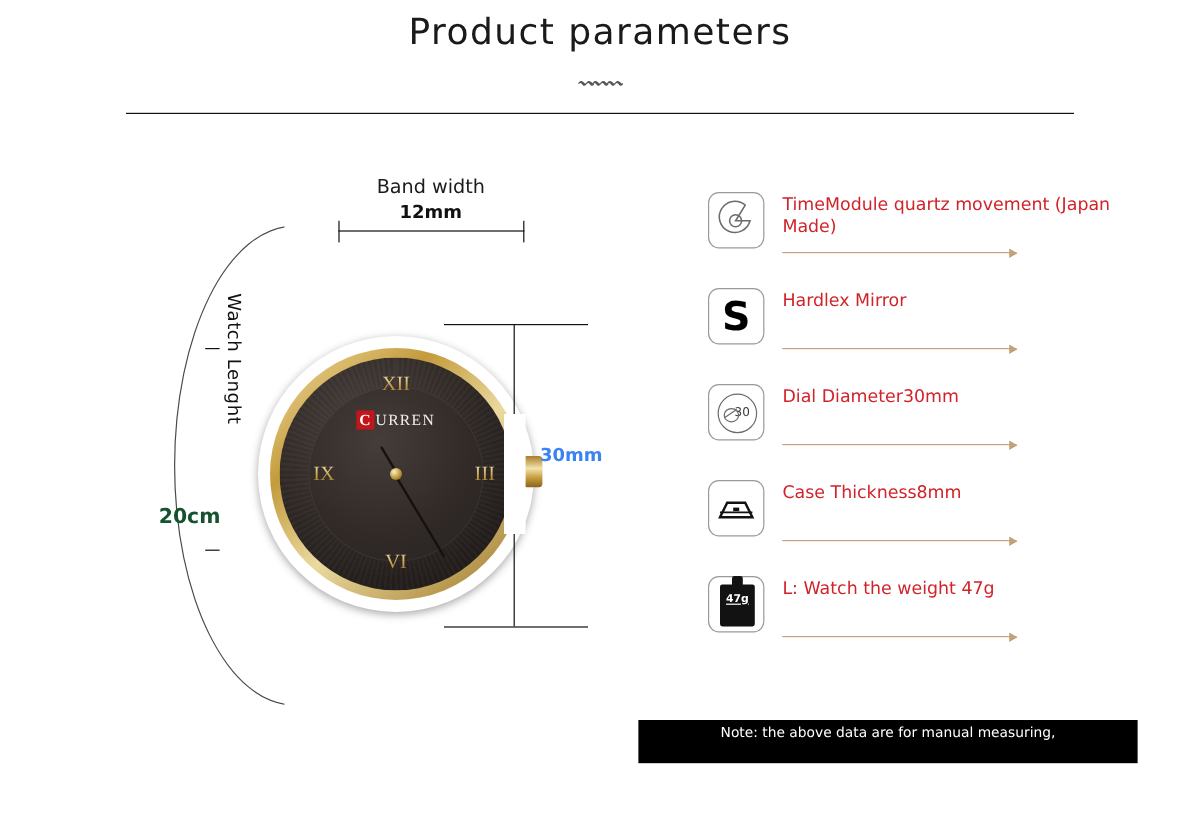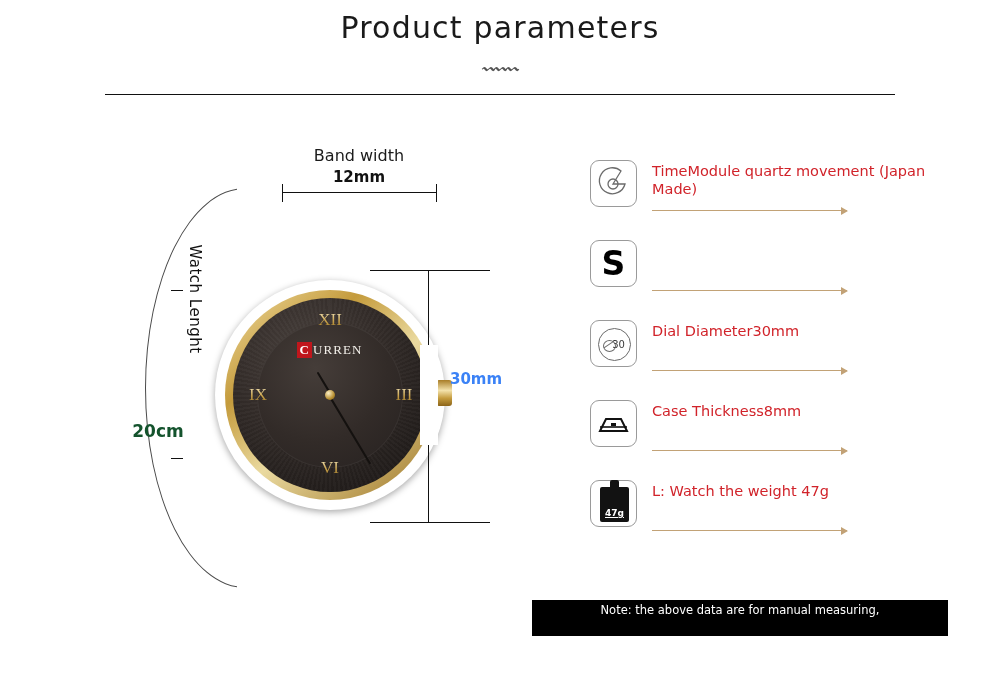--- a/index.html
+++ b/index.html
@@ -116,21 +116,21 @@
   }
   .num{
     position:absolute; width:34px; text-align:center; font-size:17px;
     font-family:"Liberation Serif", serif; font-weight:400;
     background:linear-gradient(180deg,#fdf3cf,#c9a24a 55%,#8e6a1f);
     -webkit-background-clip:text; background-clip:text; color:transparent;
   }
   .n12{ left:80px; top:12px; }
   .n3 { left:154px; top:87px; }
   .n6 { left:80px; top:160px; }
-  .n9 { left:0;  top:87px;text-align:right; }
+  .n9 { left:20px;  top:87px; }
 
   .hand{ position:absolute; left:97px; top:97px; transform-origin:0 0; }
   .hand i{ display:block; height:3px; border-radius:2px;
     background:linear-gradient(90deg,#8a6620,#f5e6b6 45%,#cda busy 0%,#d9b75d 100%); }
   .hand-h{ transform:rotate(-108deg); }
   .hand-h i{ width:52px; }
   .hand-m{ transform:rotate(-31deg); }
   .hand-m i{ width:76px; }
   .hand-s{ transform:rotate(59deg); }
   .hand-s i{ width:80px; height:1.6px; background:#14110f; }
@@ -173,21 +173,21 @@
     position:absolute; left:0; top:0; width:100%; height:100%;
     display:flex; align-items:center; justify-content:center;
     font-size:33px; font-weight:bold; color:#000; font-family:"DejaVu Sans", sans-serif;
     line-height:1;
   }
   .ic-weight{
     position:absolute; left:9px; top:6px; width:29px; height:35px;
     background:#121212; border-radius:2px;
     display:flex; align-items:flex-end; justify-content:center;
   }
-  .ic-weight span{ color:#fff; font-size:9px; font-weight:bold; margin-bottom:4px;
+  .ic-weight span{ color:#fff; font-size:9px; font-weight:bold; margin-bottom:17px;
     font-family:"DejaVu Sans", sans-serif;text-decoration:underline; }
   .ic-weight::before{
     content:""; position:absolute; left:10px; top:-7px; width:9px; height:9px;
     background:#121212; border-radius:2px 2px 0 0;
   }
   .ic-30{
     position:absolute; left:7px; top:7px; width:33px; height:33px;
     border:1.3px solid #6b6b6b; border-radius:50%;
     display:flex; align-items:center; justify-content:center;
   }
@@ -281,20 +281,21 @@
         </svg>
       </div>
       <div class="ftext">TimeModule quartz movement (Japan Made)</div>
       <div class="farrow"></div>
     </div>
 
     <div class="feature">
       <div class="ficon">
         <div class="ic-s">S</div>
       </div>
+      <div class="ftext">Hardlex Mirror</div>
       <div class="farrow"></div>
     </div>
 
     <div class="feature">
       <div class="ficon">
         <div class="ic-30">
           <em>30</em>
         </div>
       </div>
       <div class="ftext">Dial Diameter30mm</div>

